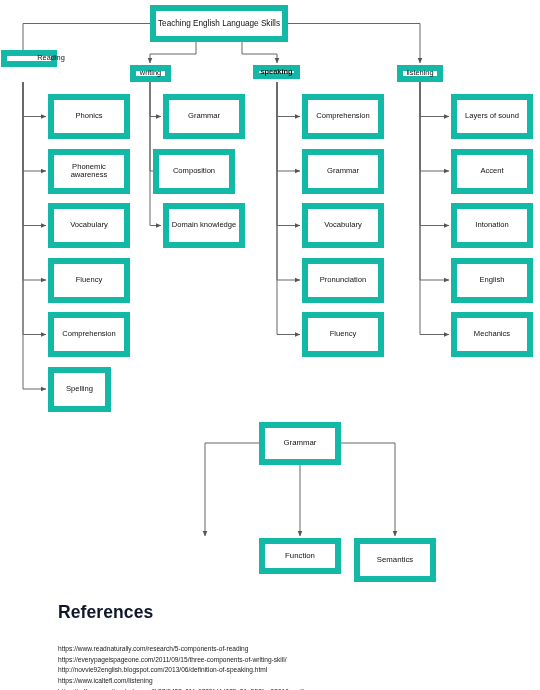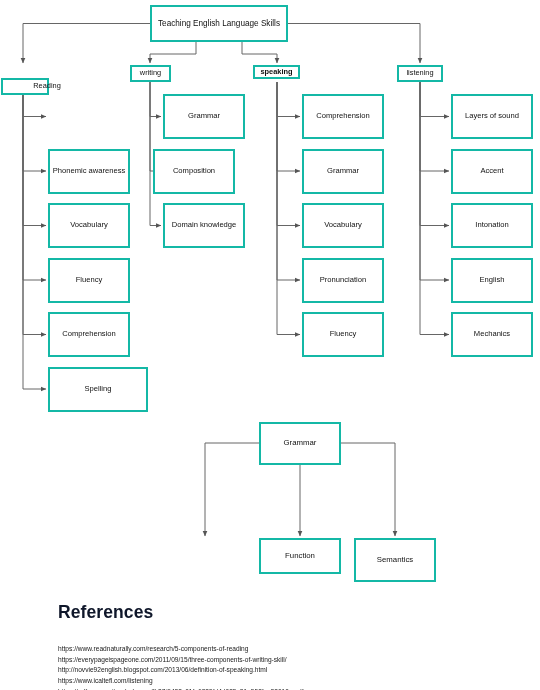--- a/index.html
+++ b/index.html
@@ -27,21 +27,21 @@
     position: absolute;
     left: 0; top: 0;
     width: 540px;
     height: 690px;
     pointer-events: none;
   }
 
   .node {
     position: absolute;
     box-sizing: border-box;
-    border: 2px solid #14b8a6;
+    border: 6px solid #14b8a6;
     background: #ffffff;
     display: flex;
     align-items: center;
     justify-content: center;
     text-align: center;
     line-height: 1.1;
     color: #111111;
   }
 
   .node-root {
@@ -130,46 +130,49 @@
       <path d="M259,443 L205,443 L205,536"></path>
       <path d="M300,465 L300,536"></path>
       <path d="M341,443 L395,443 L395,536"></path>
     </g>
   </svg>
 
   <div class="node node-root" style="left:150px; top:5px; width:138px; height:37px;">
     <span>Teaching English Language Skills</span>
   </div>
 
-  <div class="node node-skill" style="left:1px; top:78px; width:45px; height:17px;padding-left:44px;">
+  <div class="node node-skill" style="left:1px; top:50px; width:45px; height:17px;padding-left:44px;">
     <span>Reading</span>
   </div>
   <div class="node node-skill" style="left:130px; top:65px; width:41px; height:17px;">
     <span>writing</span>
   </div>
   <div class="node node-skill" style="left:253px; top:65px; width:47px; height:14px;font-weight:bold;">
     <span>speaking</span>
   </div>
   <div class="node node-skill" style="left:397px; top:65px; width:46px; height:17px;">
     <span>listening</span>
   </div>
 
+  <div class="node node-leaf" style="left:48px; top:94px; width:82px; height:45px;">
+    <span>Phonics</span>
+  </div>
   <div class="node node-leaf" style="left:48px; top:148.5px; width:82px; height:45px;">
     <span>Phonemic awareness</span>
   </div>
   <div class="node node-leaf" style="left:48px; top:203px; width:82px; height:45px;">
     <span>Vocabulary</span>
   </div>
   <div class="node node-leaf" style="left:48px; top:257.5px; width:82px; height:45px;">
     <span>Fluency</span>
   </div>
   <div class="node node-leaf" style="left:48px; top:312px; width:82px; height:45px;">
     <span>Comprehension</span>
   </div>
-  <div class="node node-leaf" style="left:48px; top:366.5px; width:100px; height:45px;">
+  <div class="node node-leaf" style="left:48px; top:366.5px; width:63px; height:45px;">
     <span>Spelling</span>
   </div>
 
   <div class="node node-leaf" style="left:163px; top:94px; width:82px; height:45px;">
     <span>Grammar</span>
   </div>
   <div class="node node-leaf" style="left:153px; top:148.5px; width:82px; height:45px;">
     <span>Composition</span>
   </div>
   <div class="node node-leaf" style="left:163px; top:203px; width:82px; height:45px;">

